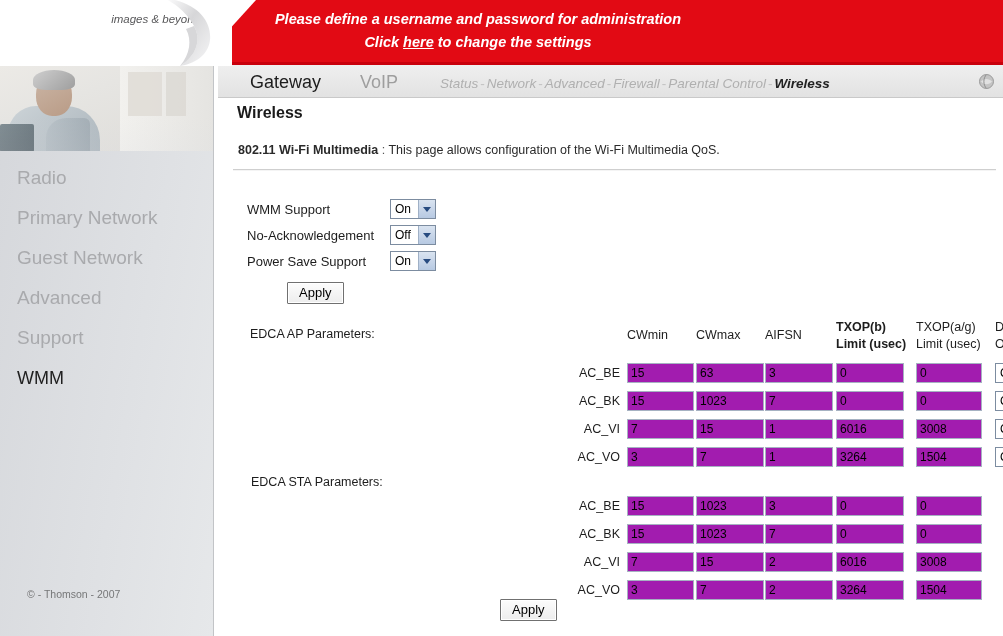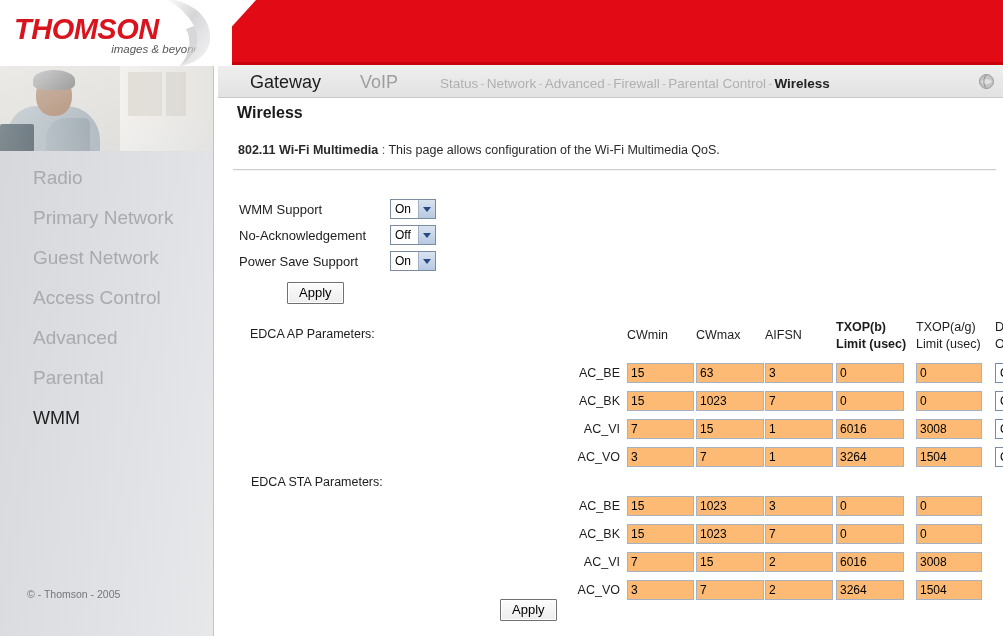--- a/index.html
+++ b/index.html
@@ -79,21 +79,21 @@
   .nav-primary {
     position:absolute; top:7px; font-size:18px; color:#222;
   }
   #nav-gateway { left:32px; color:#1d1d1d; }
   #nav-voip { left:142px; color:#9e9e9e; }
   #nav-sub {
     position:absolute; left:222px; top:11px;
     font-size:13.5px; color:#b2b2b2; white-space:nowrap;
   }
   #nav-sub .sep { color:#c2c2c2; margin:0 2px; }
-  #nav-sub .item { color:#b0b0b0; }
+  #nav-sub .item { color:#b0b0b0;font-style:italic; }
   #nav-sub .item.active { color:#222222; font-weight:bold; }
   #nav-globe { position:absolute; right:8px; top:8px; width:17px; height:17px; }
 
   
   #sidebar {
     position:absolute; left:0; top:66px; width:214px; height:570px;
     background:#d9dbde;
     background-image:linear-gradient(100deg,#d5d7db 0%,#dfe1e4 60%,#e6e8ea 100%);
     border-right:1px solid #c2c4c7;
     overflow:hidden;
@@ -145,21 +145,21 @@
     border-radius:2px;
   }
   #photo .fade {
     position:absolute; inset:0;
     background:linear-gradient(#ffffff00 60%, #dfe1e433 100%);
   }
 
   #menu { position:absolute; left:0; top:92px; width:214px; }
   .menu-item {
     height:40px; line-height:40px;
-    padding-left:33px;
+    padding-left:17px;
     font-size:19px; color:#a9aaad;
     cursor:pointer;
     white-space:nowrap;
   }
   .menu-item.active { color:#1f1f1f; font-size:18px; font-weight:normal; }
 
   #copyright {
     position:absolute; left:27px; top:522px;
     font-size:10.5px; color:#767778;
   }
@@ -182,21 +182,21 @@
   #hr {
     position:absolute; left:18px; top:70px; width:763px; height:0;
     border-top:1px solid #cfcfcf;
     border-bottom:1px solid #f4f4f4;
   }
 
   
   #settings { position:absolute; left:24px; top:100px; }
   .srow { height:26px; position:relative; }
   .slabel {
-    position:absolute; left:0; top:3px;
+    position:absolute; left:8px; top:3px;
     font-size:13px; color:#1d1d1d; white-space:nowrap;
   }
   .sel {
     position:absolute; left:151px; top:0;
     width:46px; height:20px;
     border:1px solid #7c8ca0;
     background:#ffffff;
     font-size:12px; color:#000;
     line-height:18px;
     padding-left:4px;
@@ -236,21 +236,21 @@
   #edca-ap-label { position:absolute; left:25px; top:228px; font-size:12.5px; color:#1d1d1d; }
   #edca-sta-label { position:absolute; left:26px; top:376px; font-size:12.5px; color:#1d1d1d; }
 
   .rowlabel {
     position:absolute; width:75px; text-align:right;
     font-size:12.5px; color:#1d1d1d;
   }
   .txt {
     position:absolute; height:20px;
     border:1px solid #a6b2c2;
-    background:#fdba74;
+    background:#a21caf;
     font-family:"Liberation Sans", sans-serif;
     font-size:12px; color:#000;
     padding:0 3px;
     outline:none;
   }
   .txt.c1 { width:67px; }
   .txt.c2 { width:68px; }
   .txt.c3 { width:68px; }
   .txt.c4 { width:68px; }
   .txt.c5 { width:66px; }
@@ -260,28 +260,31 @@
     font-size:12px; color:#000; line-height:18px;
     padding-left:4px; cursor:pointer;
   }
 </style>
 </head>
 <body>
 
 <div id="header">
 
   <div id="banner" style="background: rgb(226, 10, 20);">
+    <div id="banner-msg">
+      <span>Please define a username and password for administration</span>
+      <span class="l2"><span>Click </span><a href="#">here</a><span> to change the settings</span></span>
+    </div>
   </div>
   <div id="red-underline"></div>
 
   <div id="wedge"></div>
 
   <div id="logo-panel">
     <div id="logo-wrap">
-      <div id="logo-text">THOMSON</div>
       <div id="logo-tag">images &amp; beyond</div>
     </div>
     <svg id="swoosh" viewBox="0 0 75 72">
       <defs>
         <linearGradient id="swg" x1="0" y1="0" x2="1" y2="1">
           <stop offset="0" stop-color="#ffffff"></stop>
           <stop offset="0.45" stop-color="#d6d6d8"></stop>
           <stop offset="1" stop-color="#f6f6f7"></stop>
         </linearGradient>
       </defs>
@@ -314,26 +317,25 @@
       <div class="head"></div>
       <div class="hair"></div>
     <div class="arm"></div>
       <div class="laptop"></div>
       <div class="fade"></div>
   </div>
   <div id="menu">
       <div class="menu-item">Radio</div>
       <div class="menu-item">Primary Network</div>
       <div class="menu-item">Guest Network</div>
-      <div class="menu-item">Access Control</div>
       <div class="menu-item">Advanced</div>
-      <div class="menu-item">Parental</div>
+      <div class="menu-item">Support</div>
       <div class="menu-item active">WMM</div>
     </div>
-  <div id="copyright">© - Thomson - 2005</div>
+  <div id="copyright">© - Thomson - 2007</div>
 </div>
 
 <div id="content">
 
   <div id="page-title">Wireless</div>
 
   <div id="desc">
     <b>802.11 Wi-Fi Multimedia</b>
     <span class="colon">:</span>
     <span>This page allows configuration of the Wi-Fi Multimedia QoS.</span>

